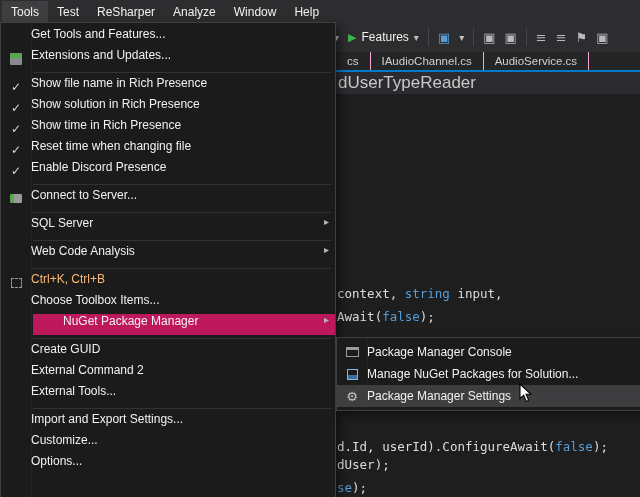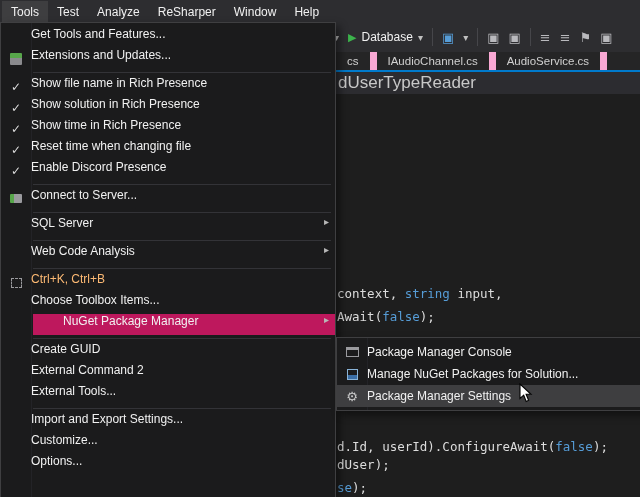--- a/index.html
+++ b/index.html
@@ -16,21 +16,21 @@
   .toolbar{position:absolute;top:22px;left:0;right:0;height:30px;background:#2d2d30;display:flex;align-items:center;gap:9px;padding-left:334px;z-index:1;}
   .tb-caret{color:#c0c0c0;font-size:10px;}
   .start-group{display:flex;align-items:center;gap:5px;cursor:default;}
   .play-icon{color:#3cb44c;font-size:11px;}
   .vsep{width:1px;height:18px;background:#46464a;}
   .tb-ico{color:#b9b9bd;font-size:13px;line-height:13px;}
   .tb-ico.blue{color:#569cd6;}
 
   
   .tabs{position:absolute;top:52px;left:0;right:0;height:18px;background:#252526;border-bottom:2px solid #007acc;display:flex;align-items:stretch;padding-left:336px;z-index:1;}
-  .tab{display:flex;align-items:center;padding:0 11px;color:#d0d0d0;border-right:7px solid #f9a8d4;font-size:11.5px;white-space:nowrap;cursor:default;}
+  .tab{display:flex;align-items:center;padding:0 11px;color:#d0d0d0;border-right:1px solid #f9a8d4;font-size:11.5px;white-space:nowrap;cursor:default;}
 
   
   .navbar{position:absolute;top:72px;left:0;right:0;height:22px;background:#2c2c30;display:flex;align-items:center;padding-left:338px;z-index:1;}
   .navbar .crumb{color:#c8c8c8;font-size:17px;}
 
   
   .codeline{position:absolute;left:337px;font-family:"DejaVu Sans Mono","Liberation Mono",monospace;font-size:12.5px;color:#dcdcdc;white-space:pre;z-index:1;}
   .kw{color:#569cd6;}
 
   
@@ -67,31 +67,31 @@
   .cursor{position:absolute;left:519px;top:383px;z-index:30;pointer-events:none;}
 </style>
 </head>
 <body>
 
 <div class="screen">
 
   <div class="menubar">
     <div class="menubar-item active">Tools</div>
     <div class="menubar-item">Test</div>
+    <div class="menubar-item">ReSharper</div>
     <div class="menubar-item">Analyze</div>
-    <div class="menubar-item">ReSharper</div>
     <div class="menubar-item">Window</div>
     <div class="menubar-item">Help</div>
   </div>
 
   <div class="toolbar">
     <span class="tb-caret glyph">▾</span>
     <span class="start-group">
       <span class="play-icon glyph">▶</span>
-      <span>Database</span>
+      <span>Features</span>
       <span class="tb-caret glyph">▾</span>
     </span>
     <span class="vsep"></span>
     <span class="tb-ico blue glyph">▣</span>
     <span class="tb-caret glyph">▾</span>
     <span class="vsep"></span>
     <span class="tb-ico glyph">▣</span>
     <span class="tb-ico glyph">▣</span>
     <span class="vsep"></span>
     <span class="tb-ico glyph">≡</span>

